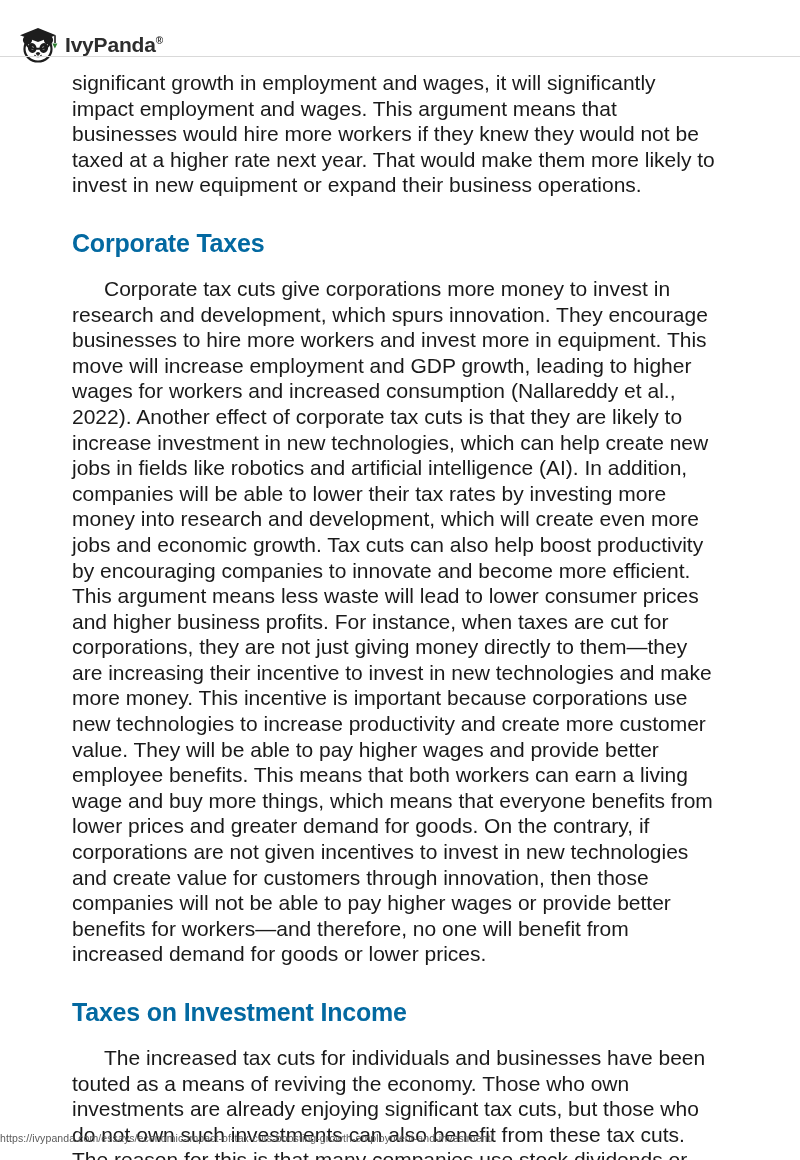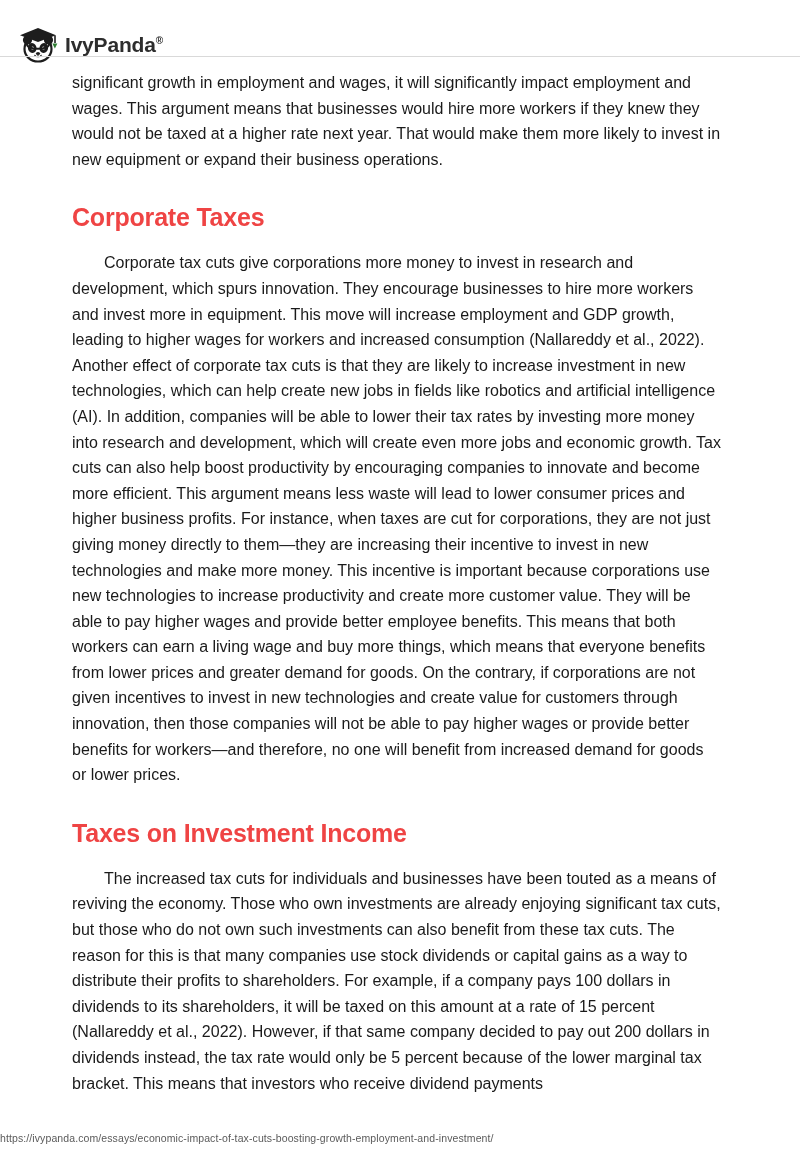--- a/index.html
+++ b/index.html
@@ -72,33 +72,33 @@
 
   
   .content {
     position: absolute;
     top: 70px;
     left: 72px;
     width: 650px;
   }
   .content p {
     margin: 0 0 0 0;
-    font-size: 16px;
+    font-size: 21px;
     line-height: 25.6px;
     color: #1a1a1a;
     text-align: left;
   }
   .para-indent {
     text-indent: 32px;
   }
   h2.section-heading {
     font-size: 25px;
     line-height: 30px;
     font-weight: bold;
-    color: #ef4444;
+    color: #0369a1;
     margin: 30px 0 18px 0;
     letter-spacing: -0.2px;
   }
   .gap-after-para { margin-bottom: 0; }
 
   
   .page-footer {
     position: absolute;
     bottom: 14px;
     left: 0;

